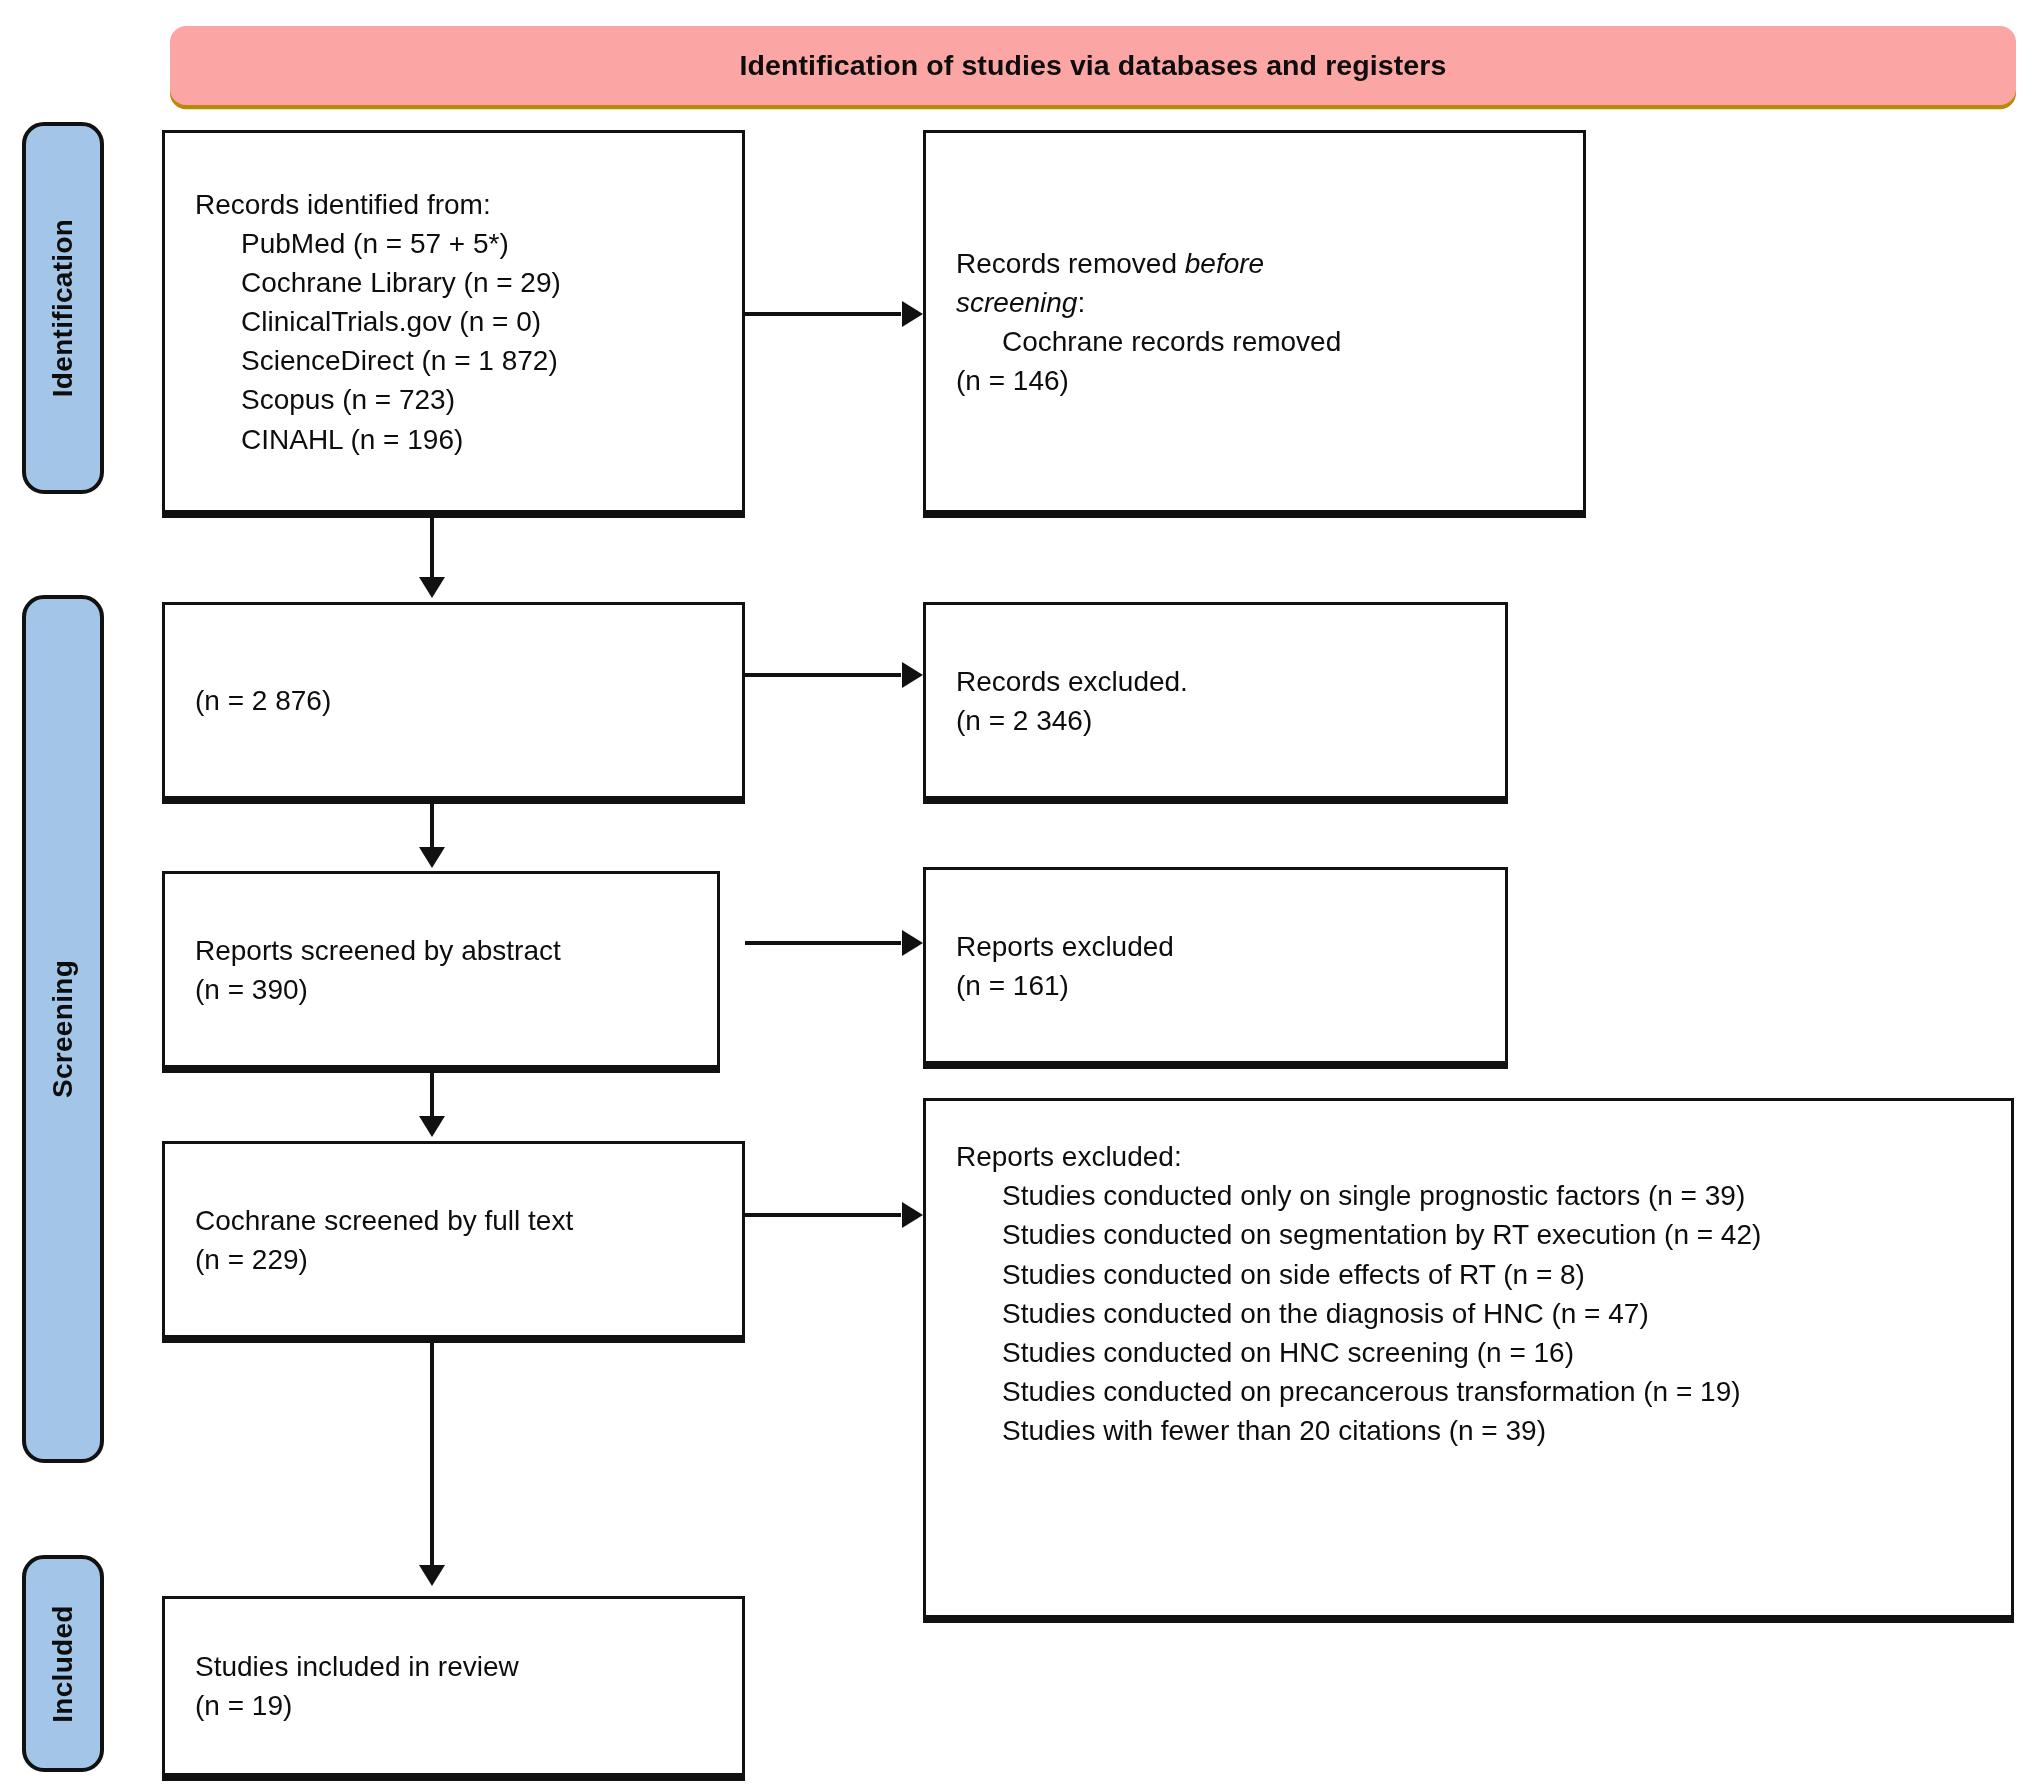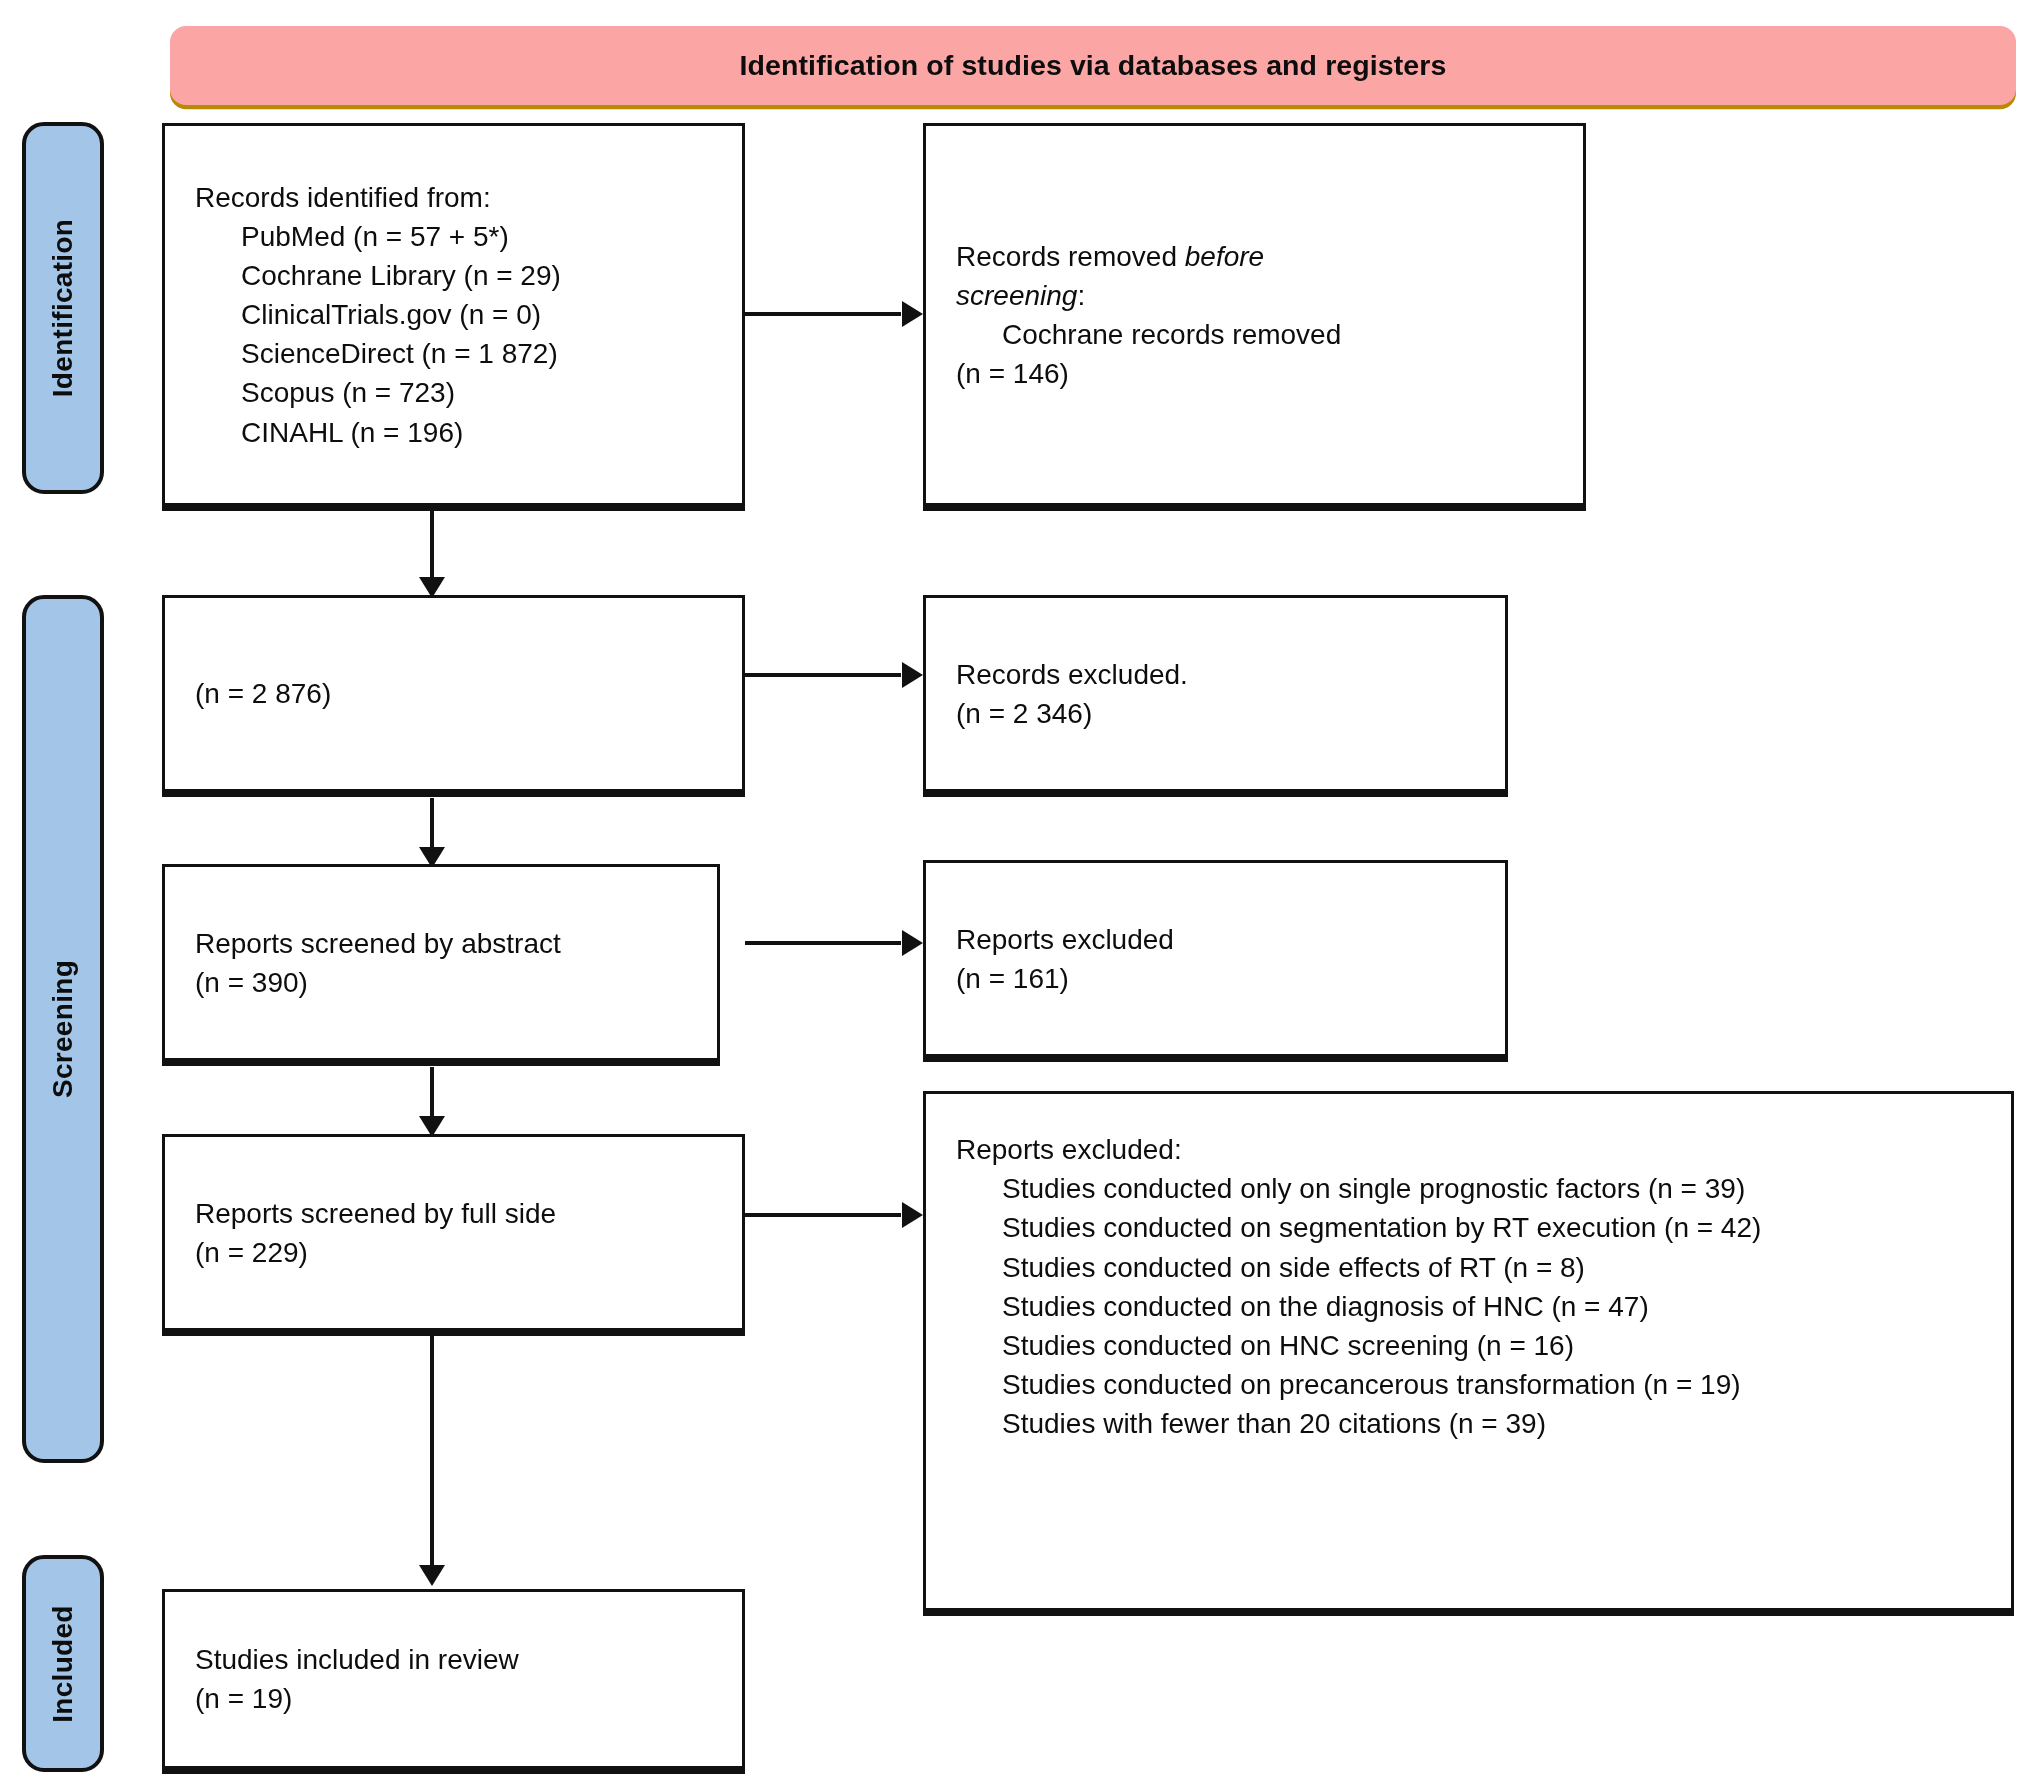--- a/index.html
+++ b/index.html
@@ -64,20 +64,21 @@
     letter-spacing: 0.3px;
   }
 
   
   .box {
     position: absolute;
     background: #ffffff;
     border: 3.1px solid #111111;
     box-sizing: border-box;
     box-shadow: 0 5px 0 0 #111111;
+    margin-top: 7px;
   }
   .box-inner {
     position: absolute;
     left: 30px;
     right: 13.6px;
     top: 50%;
     transform: translateY(-50%);
   }
   .box-inner.topalign {
     top: 36px;
@@ -194,21 +195,21 @@
   </div>
 
   <div class="hline" style="left:745px; top:941px; width:156px; height:3.7px;"></div>
   <div class="arrow-right" style="left:902px; top:930px;"></div>
 
   <div class="vline" style="left:430px; top:1067px; width:3.7px; height:56px;"></div>
   <div class="arrow-down" style="left:419px; top:1116px;"></div>
 
   <div class="box" style="left:162px; top:1134px; width:583px; height:197px;">
     <div class="box-inner">
-      <div class="line">Reports screened by full side</div>
+      <div class="line">Cochrane screened by full text</div>
       <div class="line">(n = 229)</div>
     </div>
   </div>
 
   <div class="box" style="left:923px; top:1091px; width:1091px; height:520px;">
     <div class="box-inner topalign">
       <div class="line">Reports excluded:</div>
       <div class="line indent">Studies conducted only on single prognostic factors (n = 39)</div>
       <div class="line indent">Studies conducted on segmentation by RT execution (n = 42)</div>
       <div class="line indent">Studies conducted on side effects of RT (n = 8)</div>

